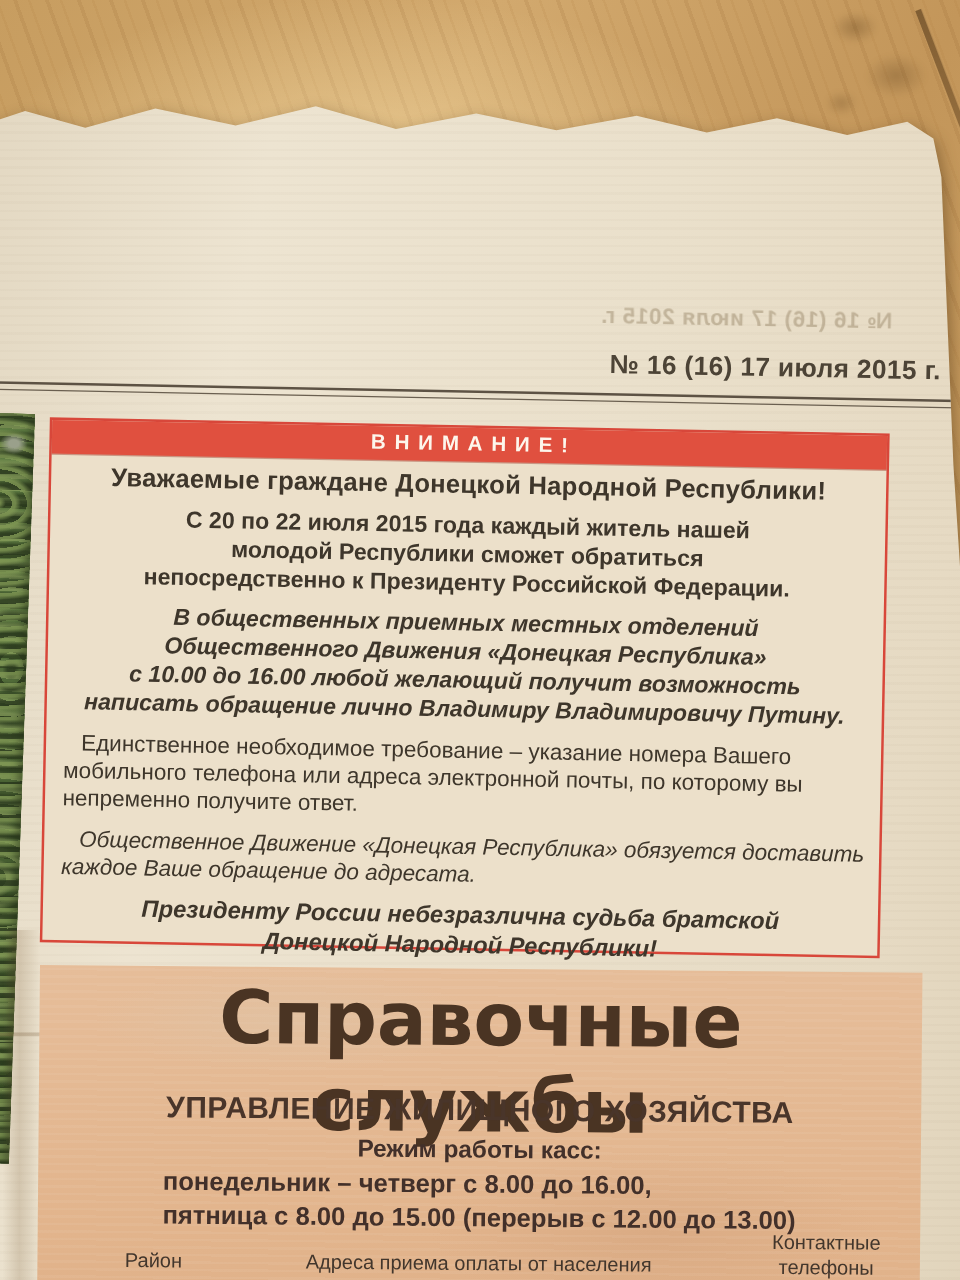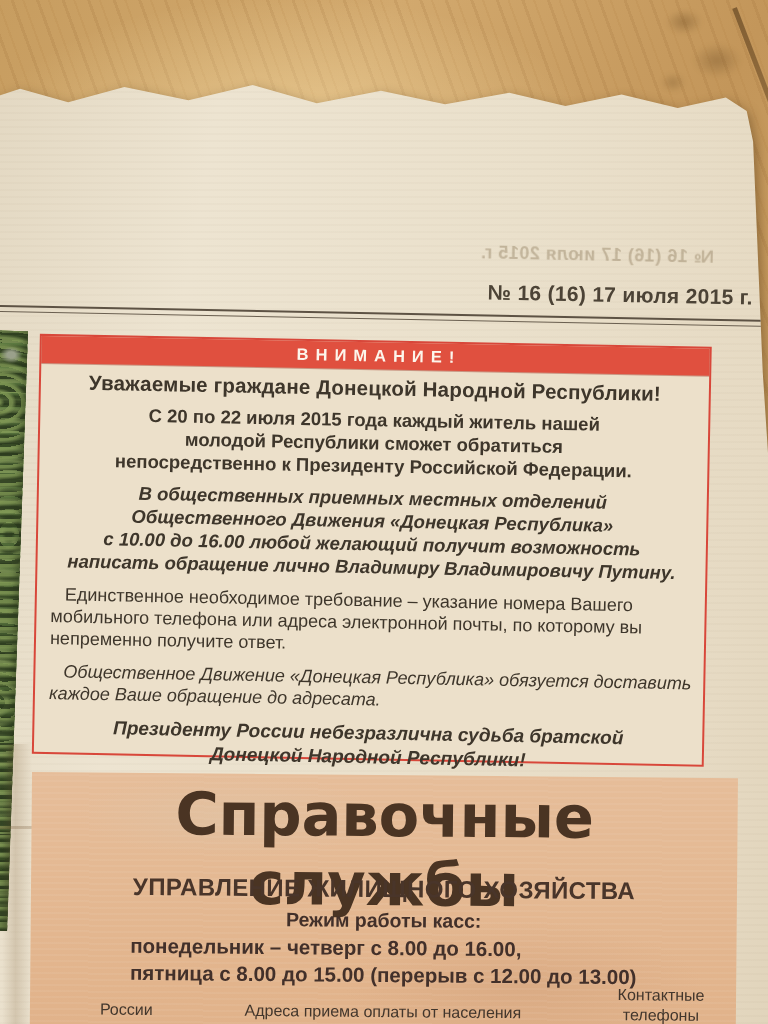--- a/index.html
+++ b/index.html
@@ -178,21 +178,21 @@
         <div class="svc-title">Справочные службы</div>
         <div class="svc-dept">УПРАВЛЕНИЕ ЖИЛИЩНОГО ХОЗЯЙСТВА</div>
         <div class="svc-hours-label">Режим работы касс:</div>
         <div class="svc-hours">
           <div class="inner">
             <div>понедельник – четверг с 8.00 до 16.00,</div>
             <div>пятница с 8.00 до 15.00 (перерыв с 12.00 до 13.00)</div>
           </div>
         </div>
         <div class="svc-thead">
-          <div class="th-district">России</div>
+          <div class="th-district">Район</div>
           <div class="th-addresses">Адреса приема оплаты от населения</div>
           <div class="th-contacts">Контактные телефоны</div>
         </div>
       </div>
 
     </div>
   </div>
 </div>
 
 </body></html>

